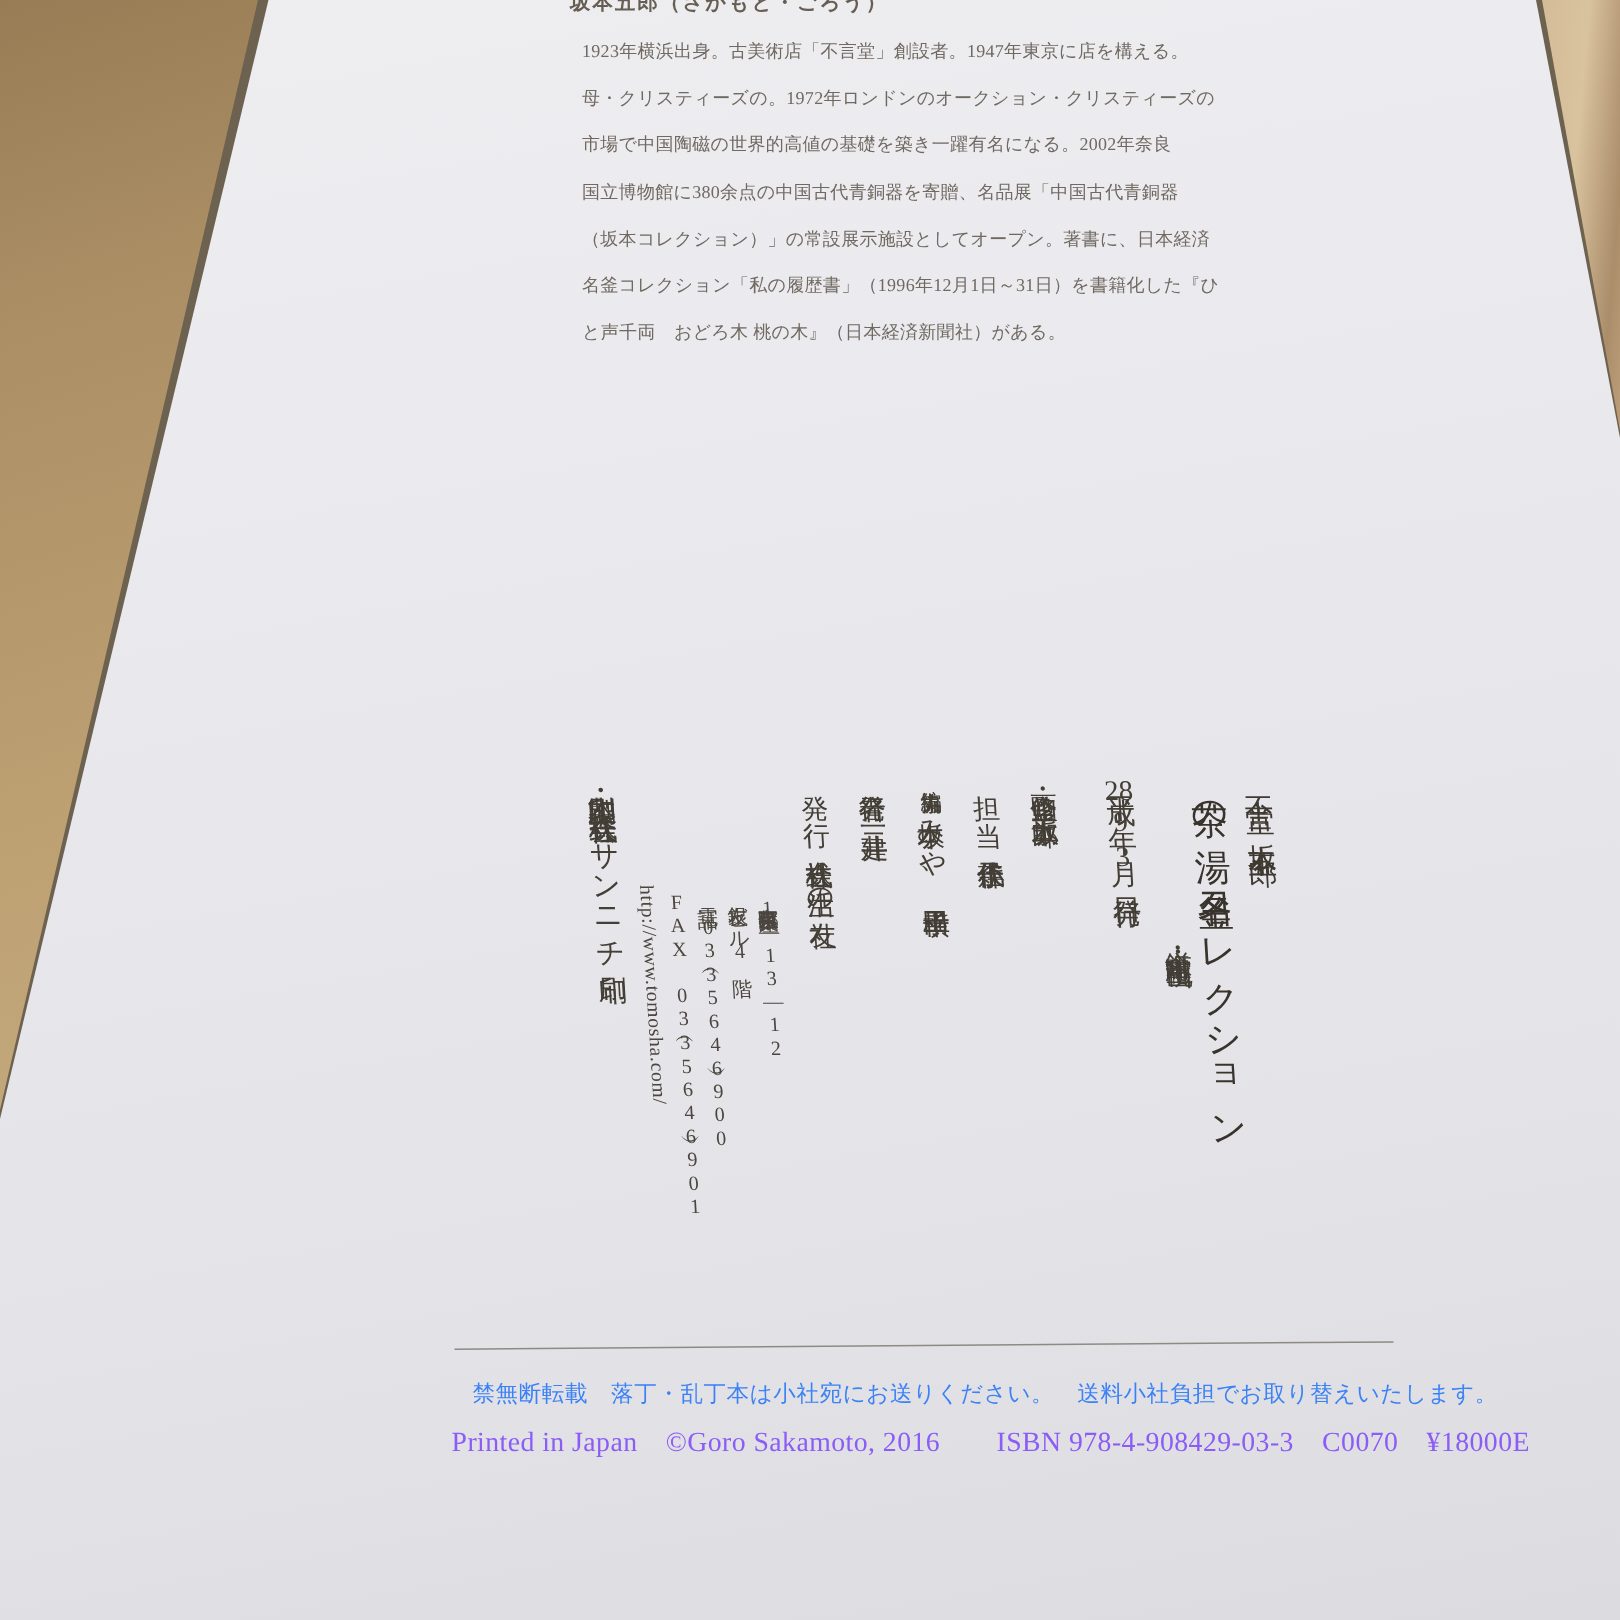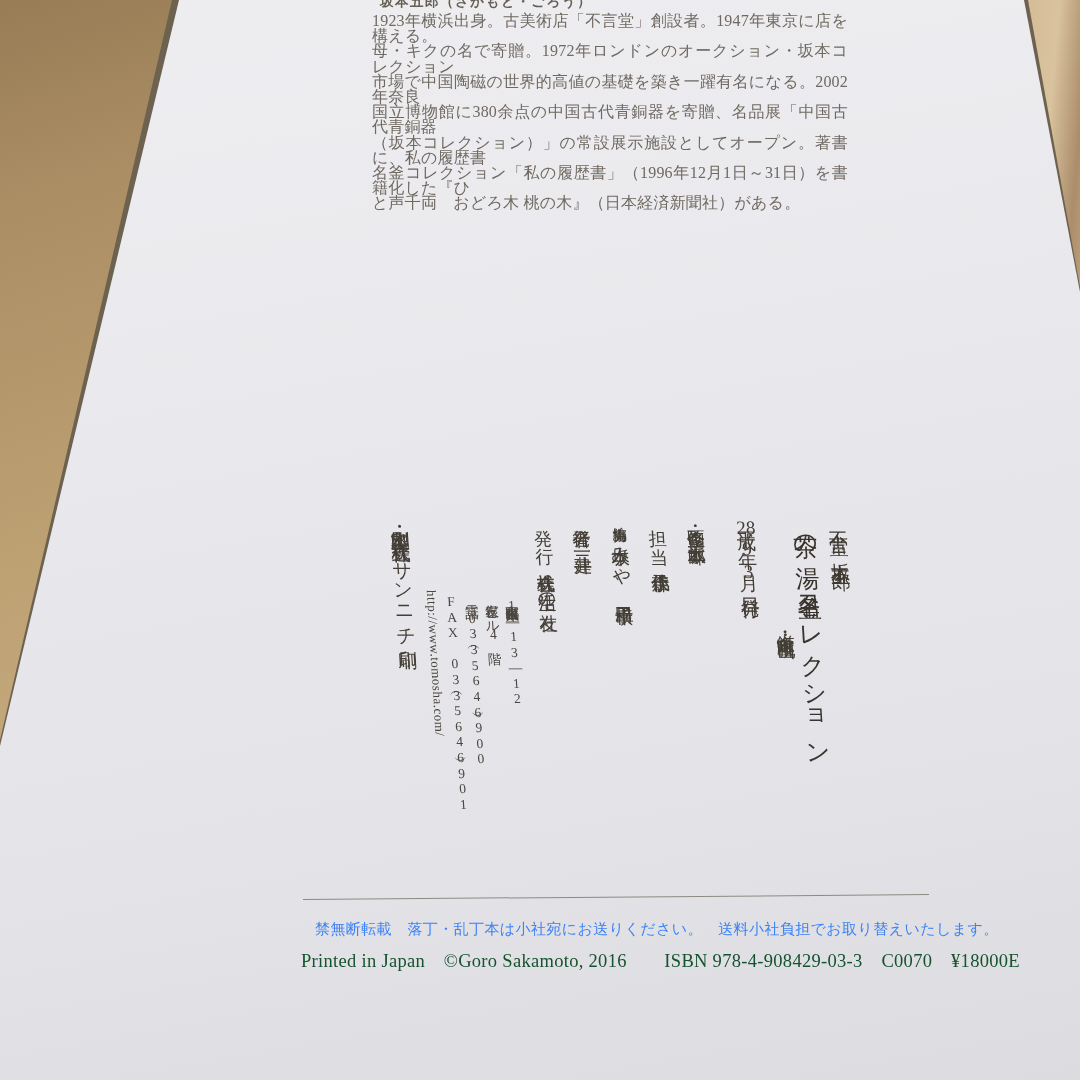--- a/index.html
+++ b/index.html
@@ -17,21 +17,21 @@
     clip-path:polygon(172px 0,1028px 0,1080px 287px,1080px 1080px,0 1080px,0 740px);
   }
   .page{
     position:absolute;inset:0;
     background:linear-gradient(170deg,#eeedf0 0%,#e9e8ec 38%,#e3e2e6 75%,#dcdbdf 100%);
     clip-path:polygon(179px 0,1024px 0,1080px 292px,1080px 1080px,0 1080px,0 746px);
   }
   
   .bio{position:absolute;left:372px;top:-7px;width:476px;color:#6f6961;}
   .bio-heading{font-size:13.5px;font-weight:600;letter-spacing:1.5px;color:#665e53;margin:0 0 2px 8px;}
-  .bio-text p{margin:0;font-size:16px;line-height:15.2px;letter-spacing:0.2px;text-align:justify;}
+  .bio-text p{margin:16px;font-size:12px;line-height:15.2px;letter-spacing:0.2px;text-align:justify;}
   
   .colophon{
     position:absolute;left:336px;top:516px;width:512px;height:360px;
     writing-mode:vertical-rl;text-orientation:upright;
     transform:skewX(3.5deg);transform-origin:0 0;
     color:#433e36;
   }
   .col{line-height:1.12;}
   .c-hall{font-size:19px;letter-spacing:3px;margin-left:10px;color:#3e3931;}
   .c-title{font-size:24px;letter-spacing:2px;margin-left:2px;color:#38332c;}
@@ -46,37 +46,37 @@
   .c-addr{font-size:13.5px;padding-top:78px;margin-left:5px;color:#4b463f;letter-spacing:0.5px;}
   .c-url{font-size:13px;padding-top:74px;margin-left:9px;text-orientation:mixed;letter-spacing:0.5px;color:#4b463f;}
   .c-printer{font-size:19px;margin-left:20px;}
   .c-printer .name{margin-inline-start:12px;}
   
   .footer{position:absolute;left:301px;top:899px;width:650px;color:#4c473f;}
   .footer-rule{border:0;border-top:1.6px solid #8e8a83;margin:0 0 20px 2px;width:626px;
     transform:rotate(-0.45deg);transform-origin:left center;}
   .footer p{white-space:nowrap;}
   .footer-notice{font-size:15px;letter-spacing:0.4px;margin:0 0 9px 14px;color:#3b82f6;}
-  .footer-imprint{font-size:18.5px;letter-spacing:0.3px;margin:0;color:#14532d;}
+  .footer-imprint{font-size:18.5px;letter-spacing:0.3px;margin:0;color:#8b5cf6;}
 </style>
 </head>
 <body>
 
 <div class="corner-tr"></div>
 <div class="page-shadow"></div>
 <div class="page"></div>
 
 <div class="bio">
   <p class="bio-heading">坂本五郎（さかもと・ごろう）</p>
   <div class="bio-text">
     <p>1923年横浜出身。古美術店「不言堂」創設者。1947年東京に店を構える。</p>
-    <p>母・キクの名で寄贈。1972年ロンドンのオークション・坂本コレクション</p>
+    <p>母・クリスティーズの。1972年ロンドンのオークション・クリスティーズの</p>
     <p>市場で中国陶磁の世界的高値の基礎を築き一躍有名になる。2002年奈良</p>
     <p>国立博物館に380余点の中国古代青銅器を寄贈、名品展「中国古代青銅器</p>
-    <p>（坂本コレクション）」の常設展示施設としてオープン。著書に、私の履歴書</p>
+    <p>（坂本コレクション）」の常設展示施設としてオープン。著書に、日本経済</p>
     <p>名釜コレクション「私の履歴書」（1996年12月1日～31日）を書籍化した『ひ</p>
     <p>と声千両　おどろ木 桃の木』（日本経済新聞社）がある。</p>
   </div>
 </div>
 
 <div class="colophon">
   <div class="col c-hall">不言堂　坂本五郎</div>
   <div class="col c-title">茶の湯　名釜コレクション</div>
   <div class="col c-subtitle">
     <span>鎌倉・室町・桃山</span><span class="suffix">他</span>

